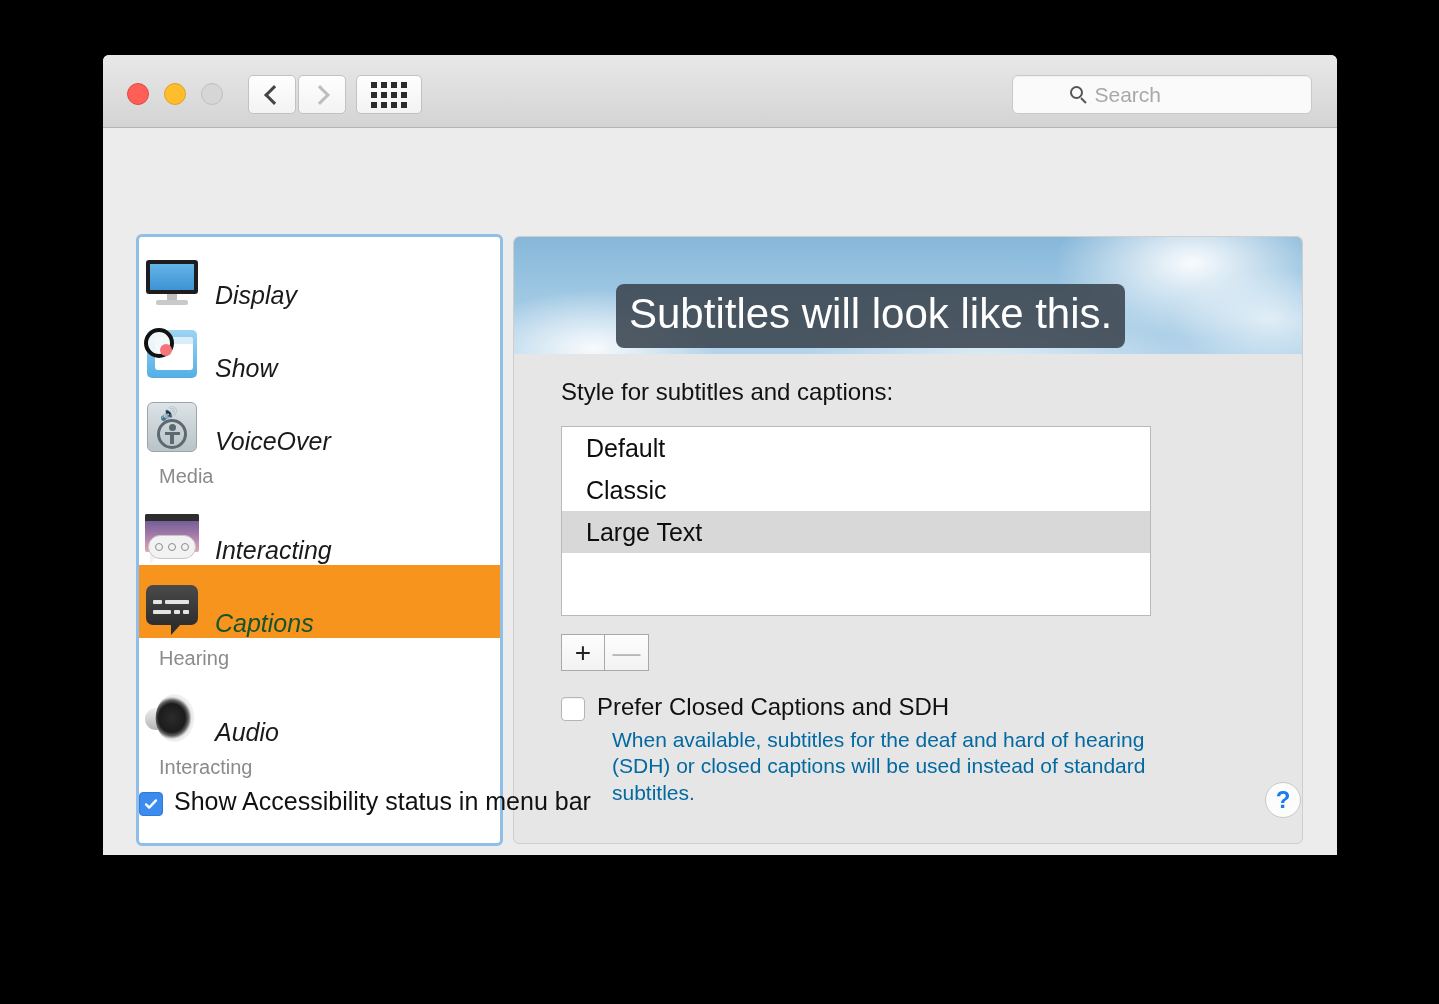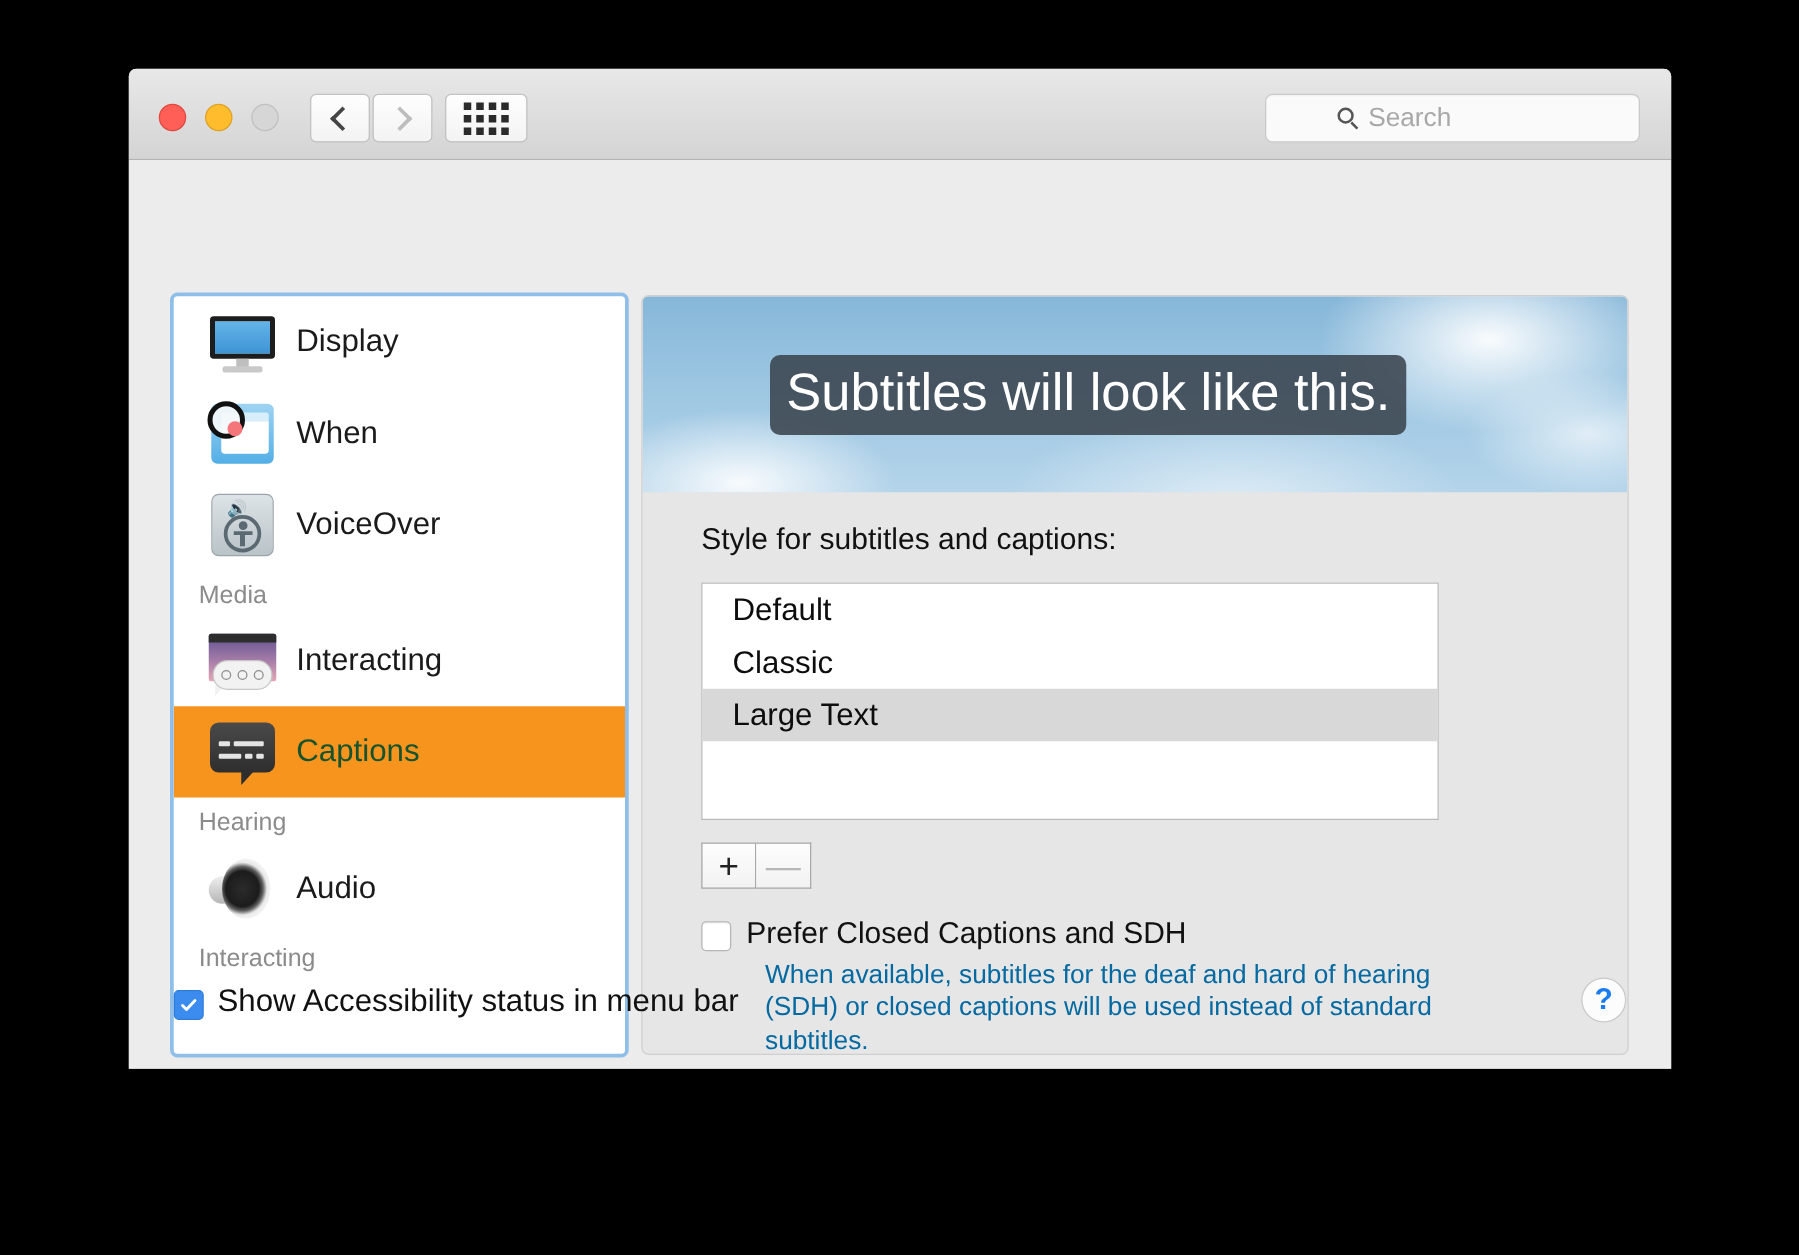--- a/index.html
+++ b/index.html
@@ -97,24 +97,24 @@
     background: #fff;
     border: 3px solid #8fbfe8;
     border-radius: 6px;
     overflow: hidden;
   }
   .side-group {
     padding: 9px 0 4px 20px;
     font-size: 20px; color: #8b8b8b;
   }
   .side-item {
-    display: flex; align-items: center;
+    display: flex; align-items: flex-end;
     height: 73px;
-    padding-left: 26px;
-    font-size: 25px; color: #1a1a1a;
+    padding-left: 4px;
+    font-size: 25px; color: #1a1a1a; font-style: italic;
   }
   .side-item.selected { background: #f7941e; color: #14532d; }
   .side-icon { width: 58px; height: 58px; flex: none; margin-right: 14px; position: relative; }
 
   
   .ic-display .screen {
     position: absolute; left: 3px; top: 8px; width: 52px; height: 34px;
     background: linear-gradient(to bottom, #64b4e8 0%, #3d93d4 100%);
     border: 4px solid #1d1d1d; border-radius: 3px;
   }
@@ -233,21 +233,21 @@
     position: absolute; left: 410px; top: 108px;
     width: 790px; height: 608px;
     background: #e6e6e6;
     border: 1px solid #cfcfcf;
     border-radius: 6px;
     overflow: hidden;
   }
 
   #preview {
     position: relative;
-    height: 157px;
+    height: 117px;
     background:
       radial-gradient(ellipse 220px 120px at 86% 22%, rgba(255,255,255,.95) 0%, rgba(255,255,255,0) 62%),
       radial-gradient(ellipse 190px 90px at 10% 95%, rgba(255,255,255,.9) 0%, rgba(255,255,255,0) 65%),
       radial-gradient(ellipse 260px 110px at 60% 105%, rgba(255,255,255,.55) 0%, rgba(255,255,255,0) 70%),
       radial-gradient(ellipse 140px 70px at 96% 70%, rgba(255,255,255,.65) 0%, rgba(255,255,255,0) 70%),
       linear-gradient(to bottom, #86b7d9 0%, #9cc6e2 45%, #b4d4ea 100%);
     border-radius: 5px 5px 0 0;
   }
   #subtitle-box {
     position: absolute; left: 102px; top: 47px;
@@ -383,21 +383,21 @@
       </div>
 
       <div class="side-item">
         <span class="side-icon ic-zoom">
           <span class="winback"></span>
             <span class="winbar"></span>
             <span class="winbody"></span>
           <span class="lens"></span>
             <span class="dot"></span>
         </span>
-        <span>When</span>
+        <span>Show</span>
       </div>
 
       <div class="side-item">
         <span class="side-icon ic-vo">
           <span class="plate"></span>
             <span class="spk">🔊</span>
           <span class="ring"></span>
             <span class="person"></span>
             <span class="body2"></span>
             <span class="legs"></span>

